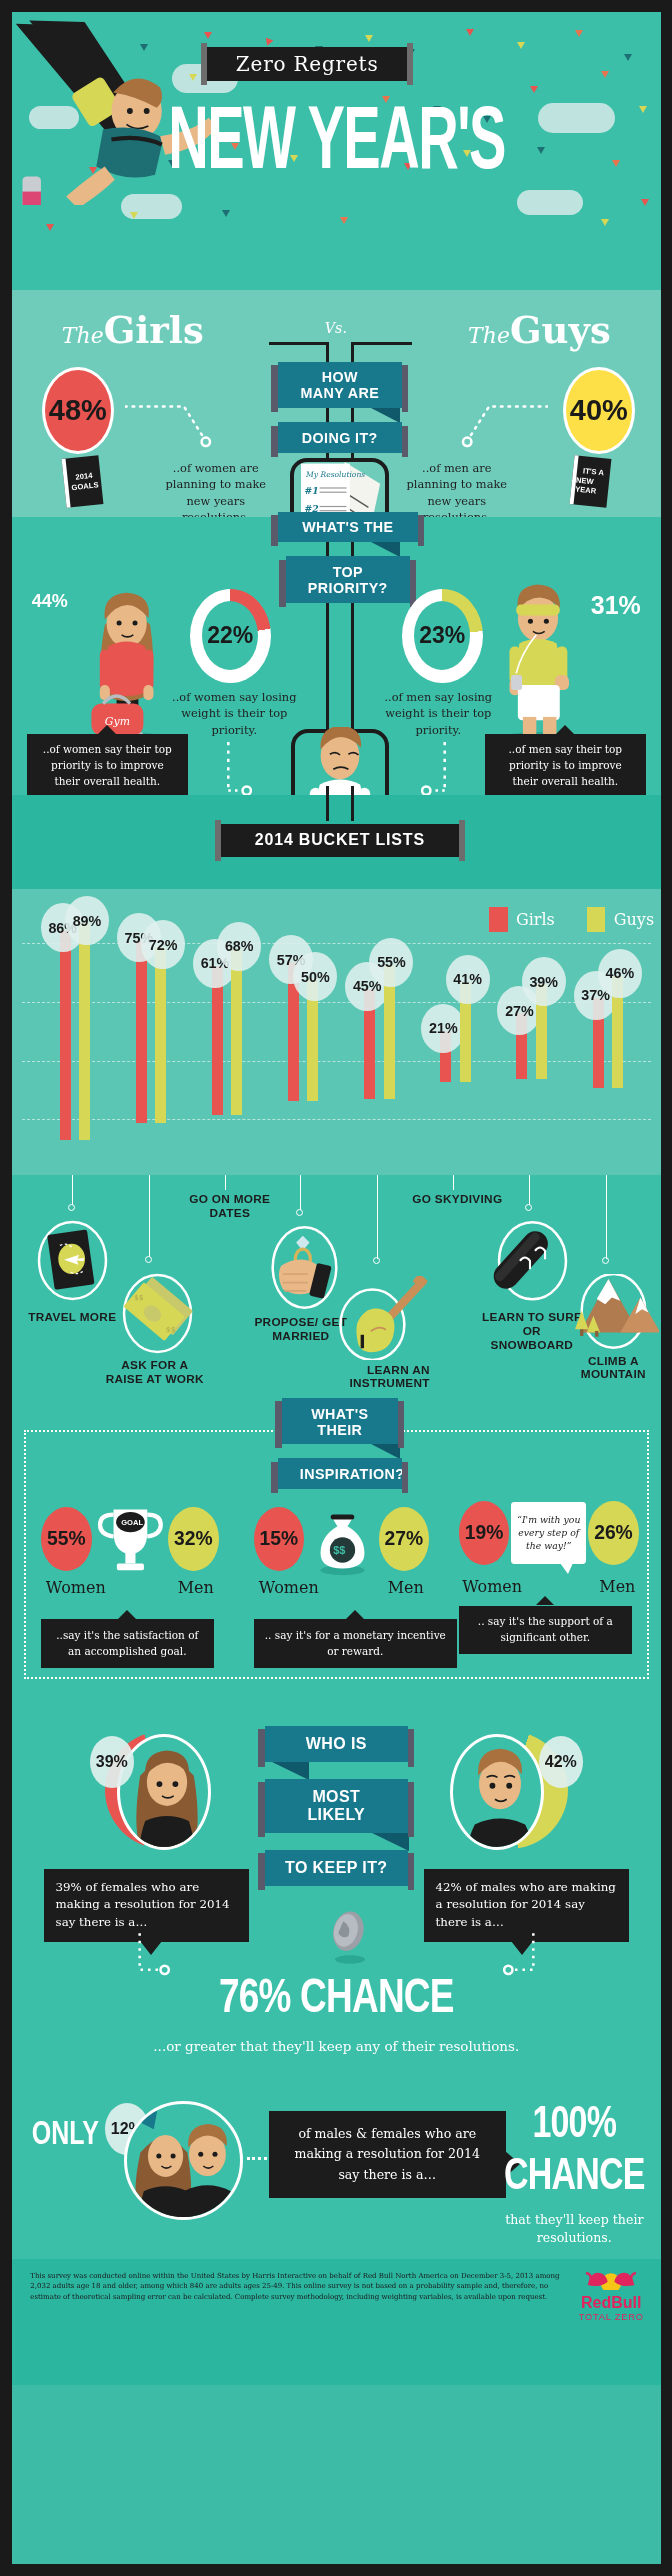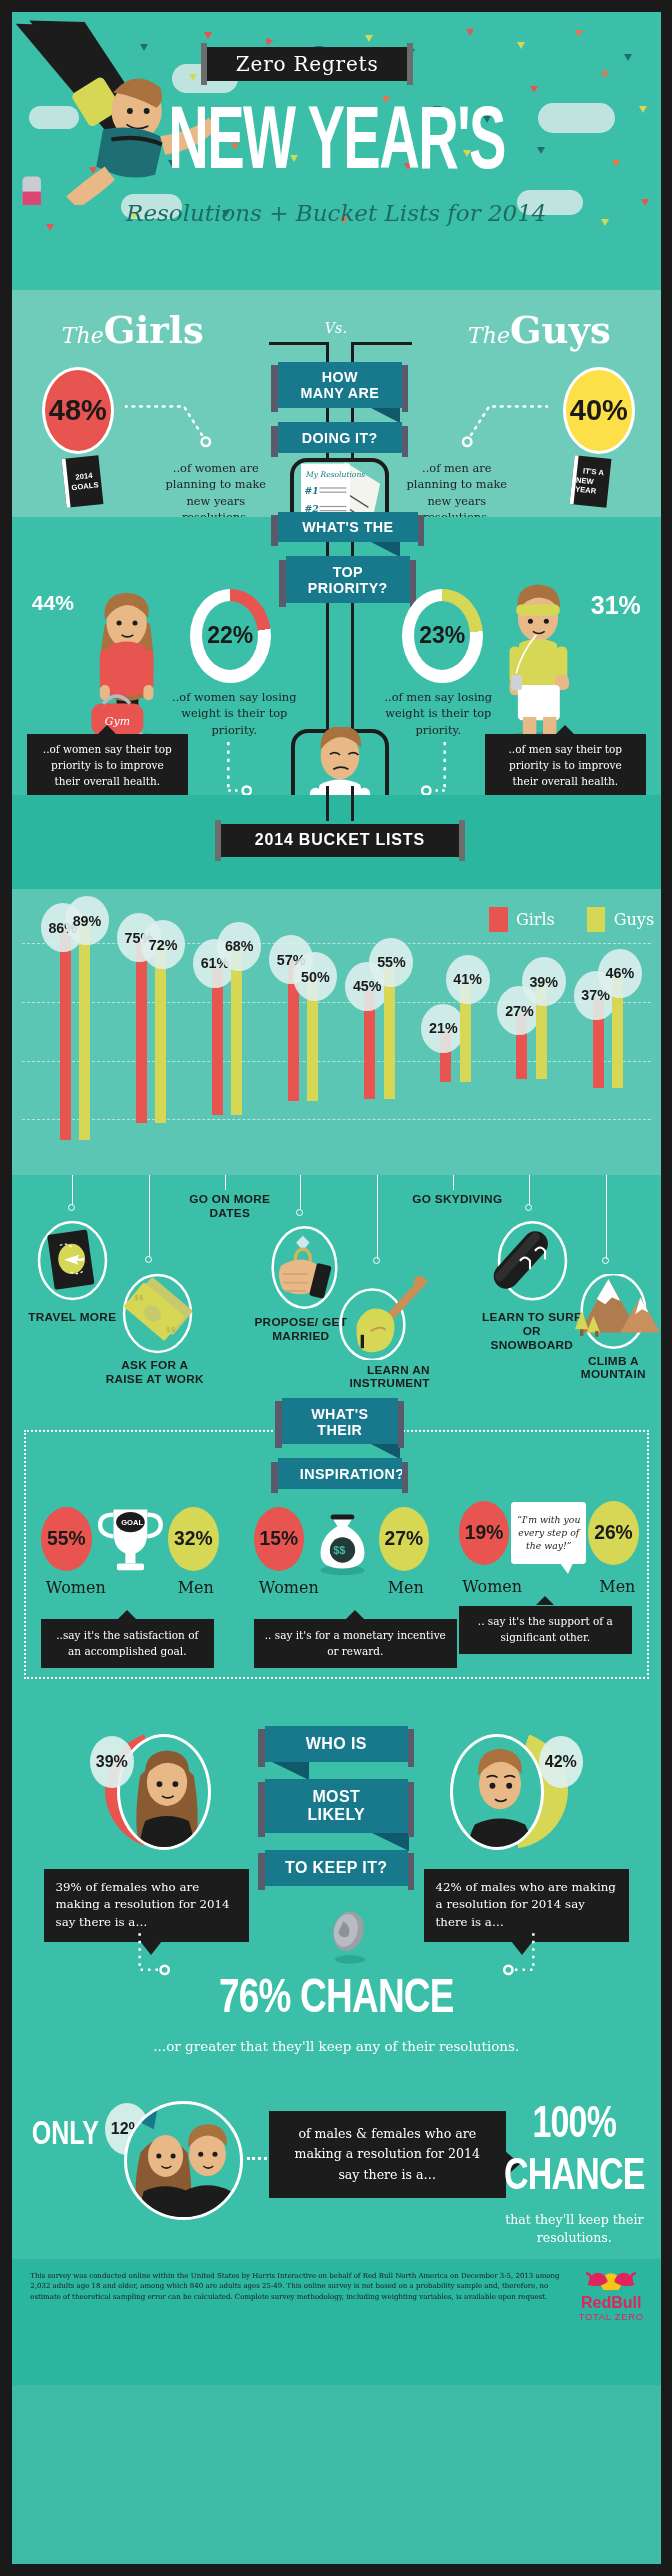--- a/index.html
+++ b/index.html
@@ -149,21 +149,20 @@
     <div class="confetti" style="left:629px;top:187px;border-top:7.6px solid #e8544f;"></div>
 
     <div style="position:absolute;left:195px;top:35px;">
       <div class="ribbon-black">
         <span class="zero-regrets">Zero Regrets</span>
       </div>
     </div>
 
     <div class="newyears" style="position:absolute;left:0;right:0;top:91px;">NEW YEAR'S</div>
 
-    <div class="subtitle" style="position:absolute;left:0;right:0;top:188px;">Resolutions + Bucket Lists for 2014</div>
   </div>
 
   <div class="band band-light" style="height:227px;position:relative;">
 
     <div style="position:absolute;left:50px;top:18.5px;">
       <span class="vs-the">The</span><span class="vs-title">Girls</span>
     </div>
     <div style="position:absolute;right:50px;top:18.5px;">
       <span class="vs-the">The</span><span class="vs-title">Guys</span>
     </div>
@@ -229,21 +228,21 @@
   <div class="band band-mid" style="height:278px;position:relative;">
     <div style="position:absolute;left:314px;top:0;width:3.4px;height:252px;background:#1c1c1c;"></div>
     <div style="position:absolute;left:339px;top:0;width:3.4px;height:252px;background:#1c1c1c;"></div>
 
     <div style="position:absolute;left:266px;top:-5px;text-align:center;">
       <div class="banner" style="width:140px;">WHAT'S THE</div>
       <div class="banner-fold" style="margin-left:93px;"></div>
       <div class="banner" style="width:124px;margin-top:-0.8px;">TOP PRIORITY?</div>
     </div>
 
-    <div class="slab" style="position:absolute;left:20px;top:74px;color:#fff;font-size:21px;">44%</div>
+    <div class="slab" style="position:absolute;left:20px;top:74px;color:#fff;font-size:18px;">44%</div>
     <div class="slab" style="position:absolute;right:20px;top:74px;color:#fff;font-size:25px;">31%</div>
 
     <svg width="109" height="193" style="position:absolute;left:66px;top:59px;" viewBox="0 0 130 230">
       <ellipse cx="58" cy="196" rx="52" ry="10" fill="#2aa894"></ellipse>
       <rect x="46" y="140" width="26" height="52" fill="#1c1c1c"></rect>
       <rect x="40" y="186" width="38" height="9" rx="4" fill="#b8bcc2"></rect>
       <path d="M32 58 q26 -30 54 0 q10 70 -6 86 q-24 10 -44 0 q-16 -20 -4 -86z" fill="#a9713e"></path>
       <ellipse cx="58" cy="56" rx="24" ry="29" fill="#e8b887"></ellipse>
       <path d="M32 52 q26 -34 52 -2 q4 -28 -26 -30 q-30 2 -26 32z" fill="#a9713e"></path>
       <circle cx="49" cy="56" r="3" fill="#1c1c1c"></circle>

